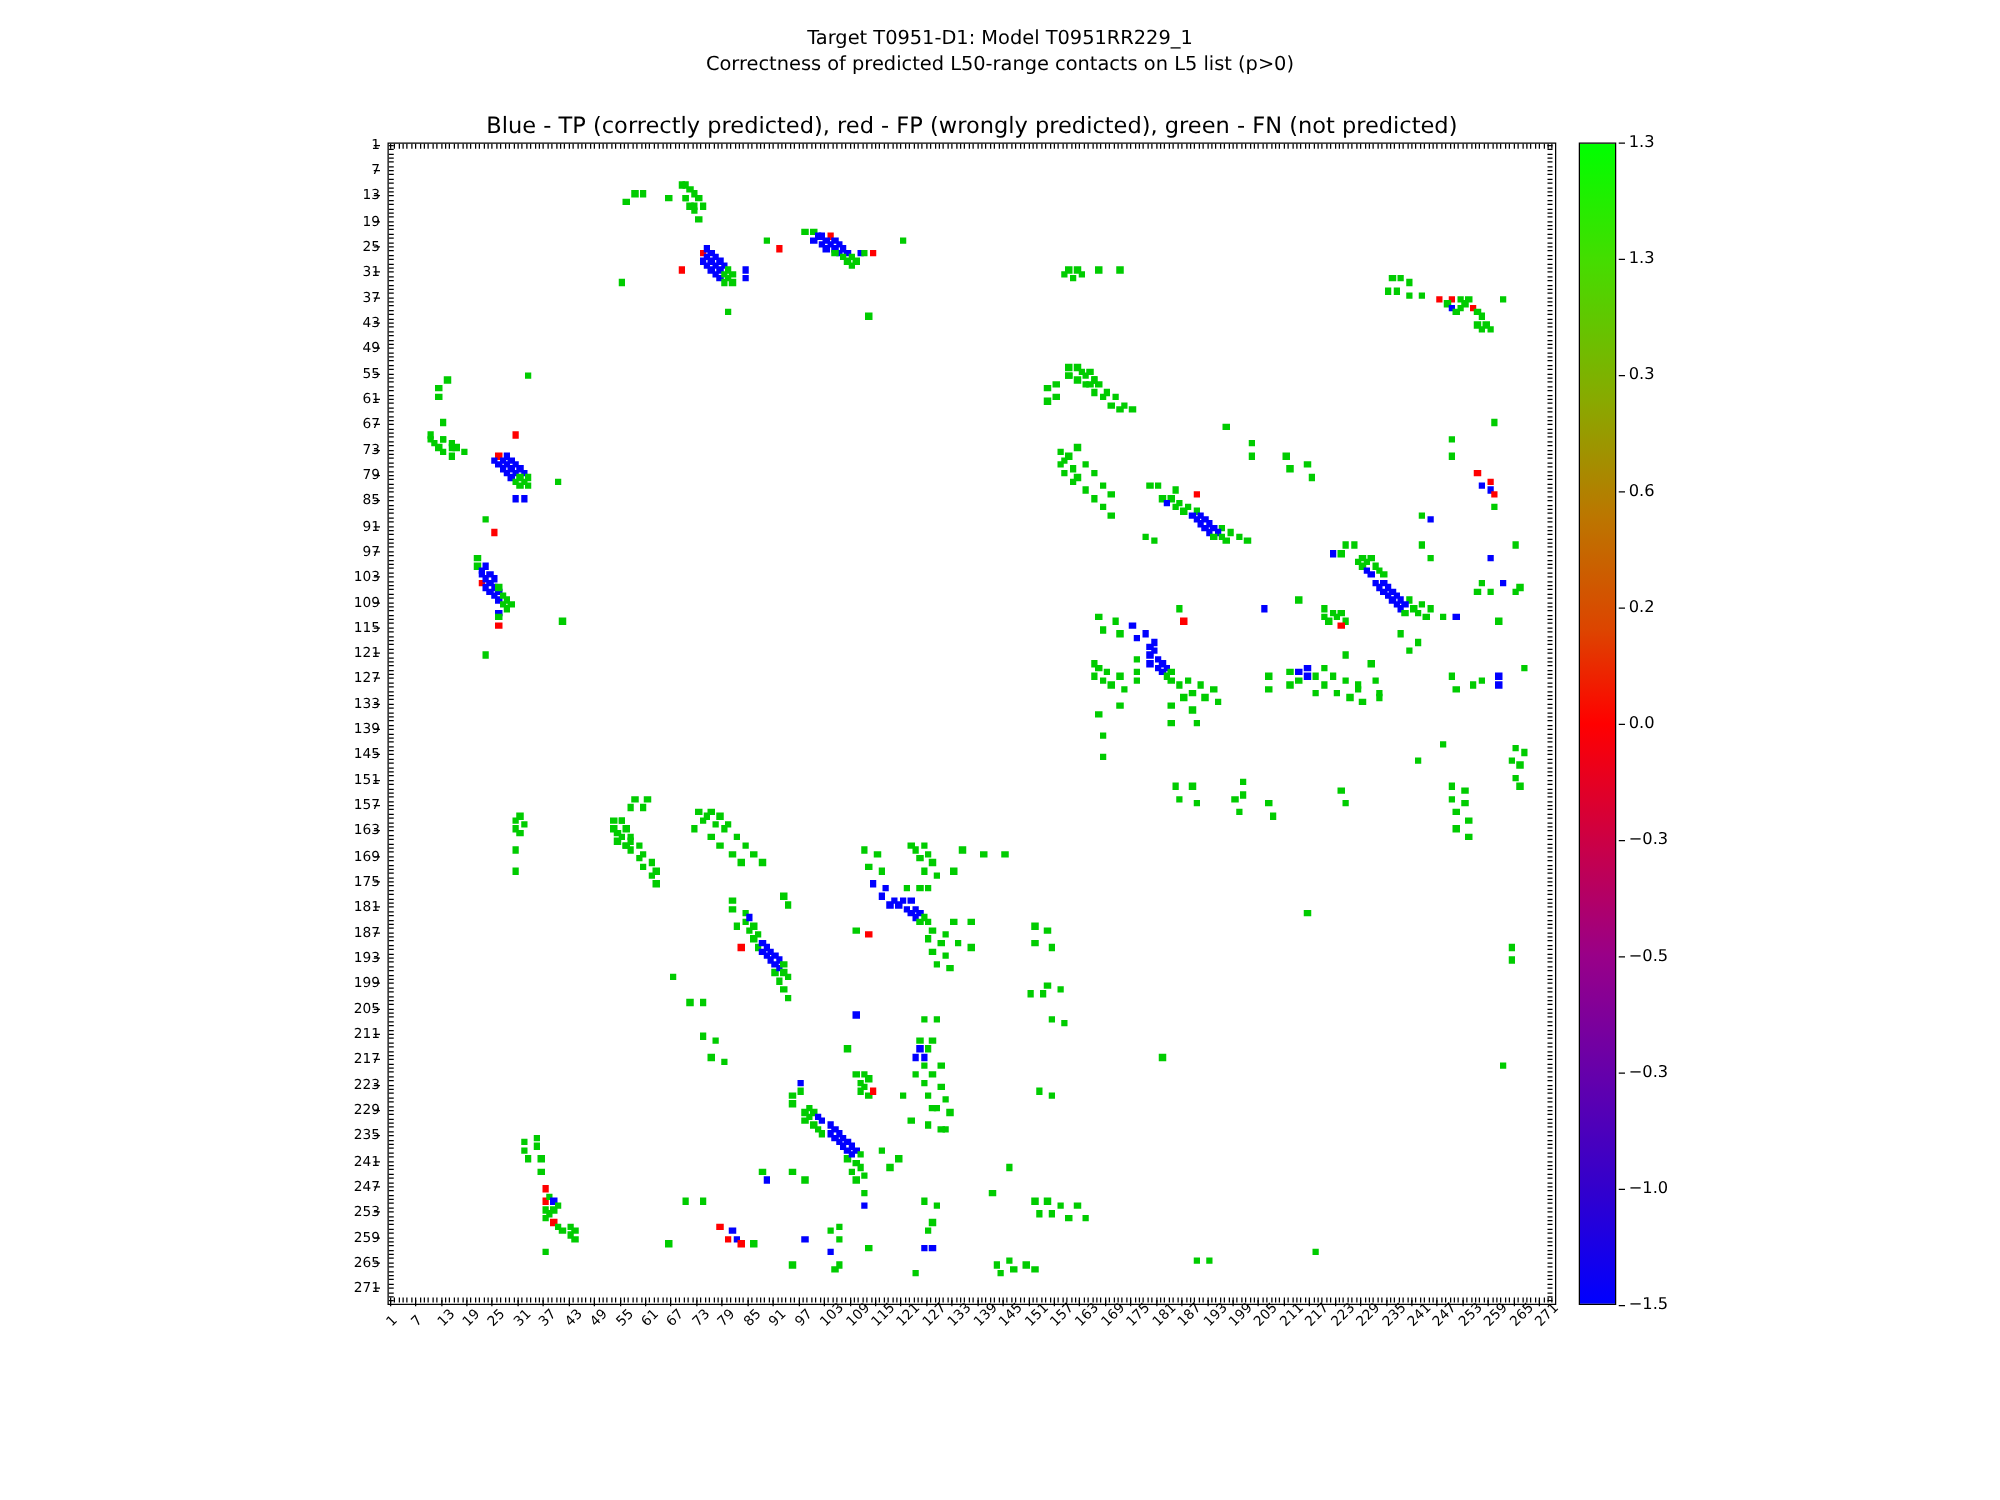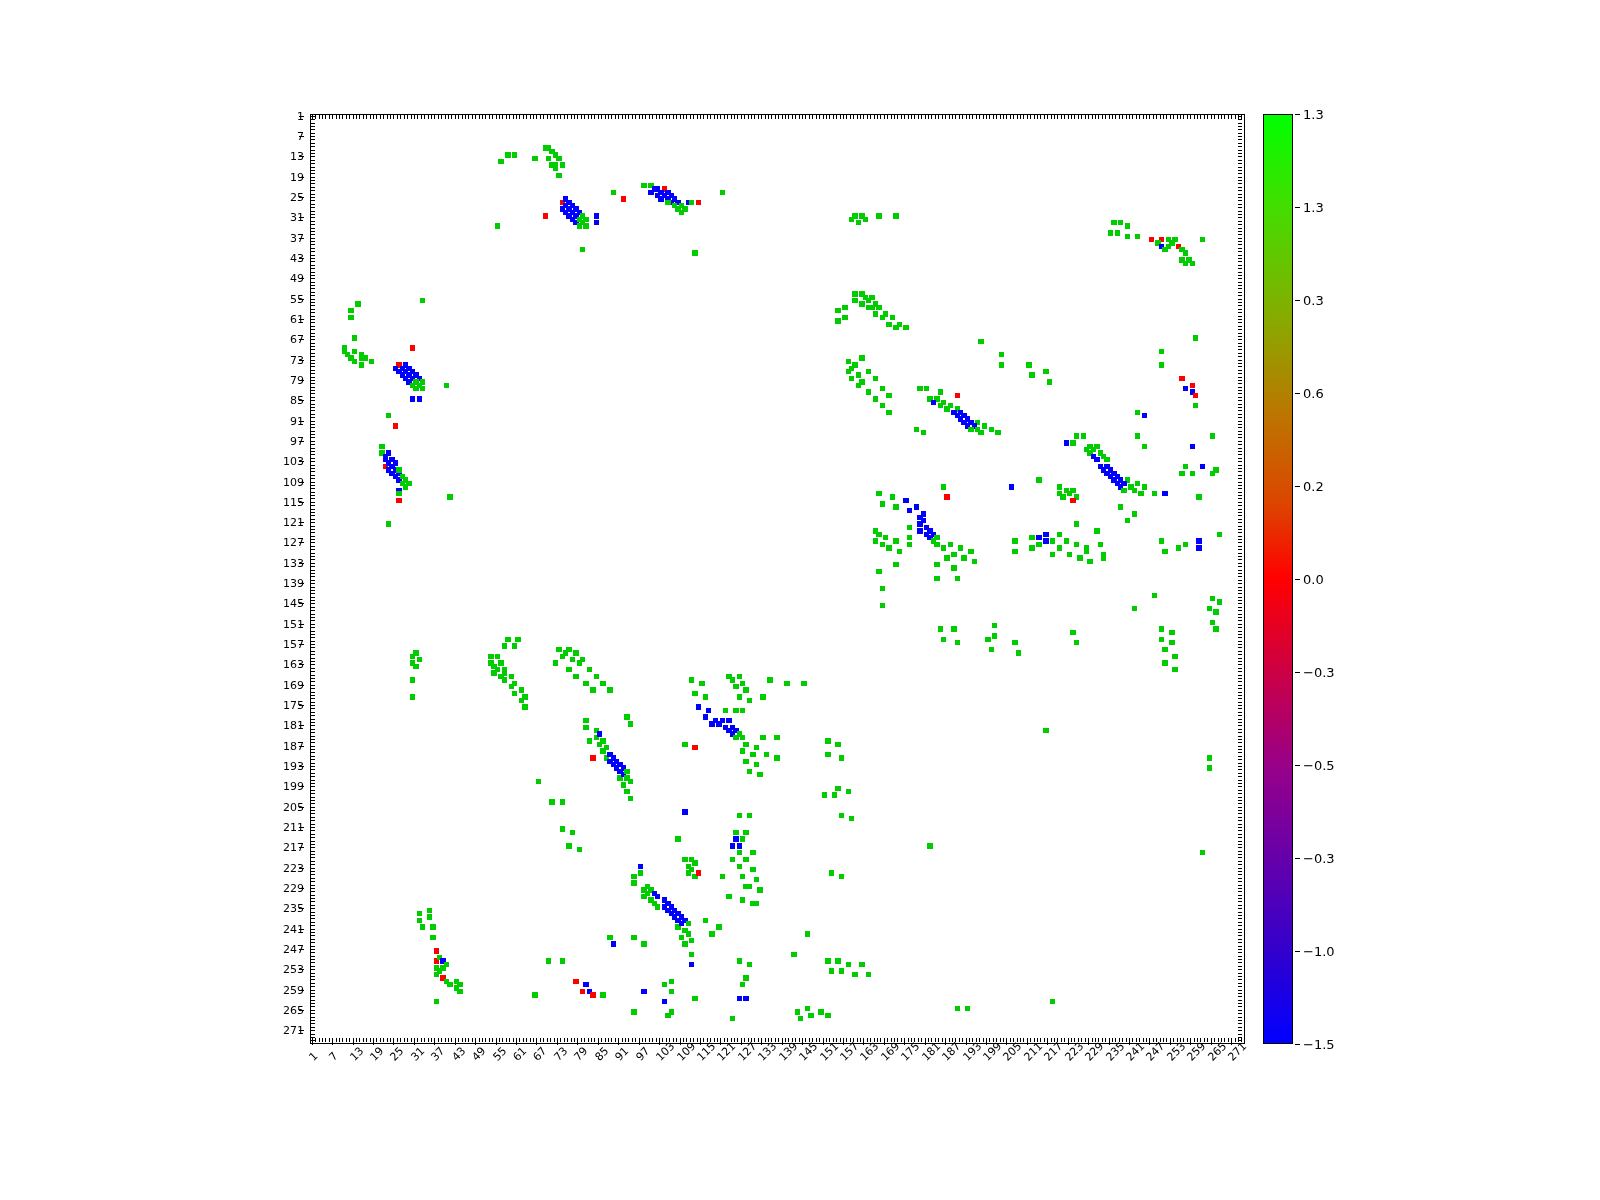--- a/index.html
+++ b/index.html
@@ -182,21 +182,26 @@
     width: 5px;
     height: 1px;
     background: #000;
   }
 </style>
 </head>
 <body>
 
 <div id="figure">
 
+  <div class="title-block">
+    <div class="title-line">Target T0951-D1: Model T0951RR229_1</div>
+    <div class="title-line">Correctness of predicted L50-range contacts on L5 list (p&gt;0)</div>
+  </div>
 
+  <div class="subtitle">Blue - TP (correctly predicted), red - FP (wrongly predicted), green - FN (not predicted)</div>
 
   <div id="plot">
     <div id="cells">
         <div class="cell" style="left:194.09px;top:37.26px;width:5.45px;height:5.42px;background:#00cc00;"></div>
         <div class="cell" style="left:37.46px;top:193.05px;width:5.45px;height:5.42px;background:#00cc00;"></div>
         <div class="cell" style="left:200.90px;top:37.26px;width:5.45px;height:5.42px;background:#00cc00;"></div>
         <div class="cell" style="left:37.46px;top:199.82px;width:5.45px;height:5.42px;background:#00cc00;"></div>
         <div class="cell" style="left:221.33px;top:40.64px;width:5.45px;height:5.42px;background:#00cc00;"></div>
         <div class="cell" style="left:40.86px;top:220.15px;width:5.45px;height:5.42px;background:#00cc00;"></div>
         <div class="cell" style="left:234.95px;top:40.64px;width:5.45px;height:5.42px;background:#00cc00;"></div>

